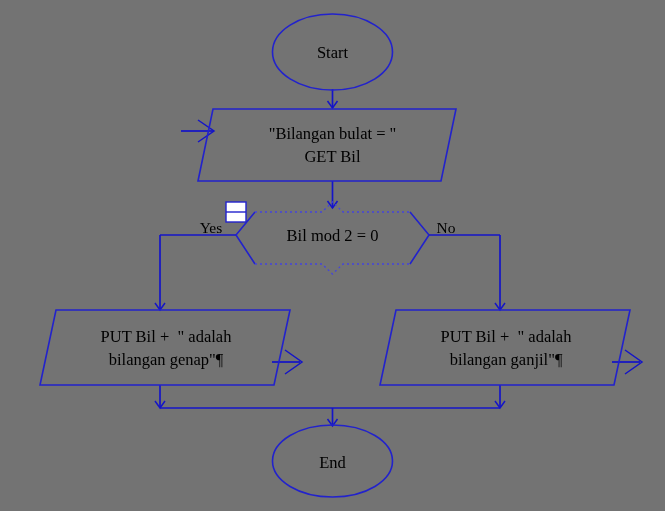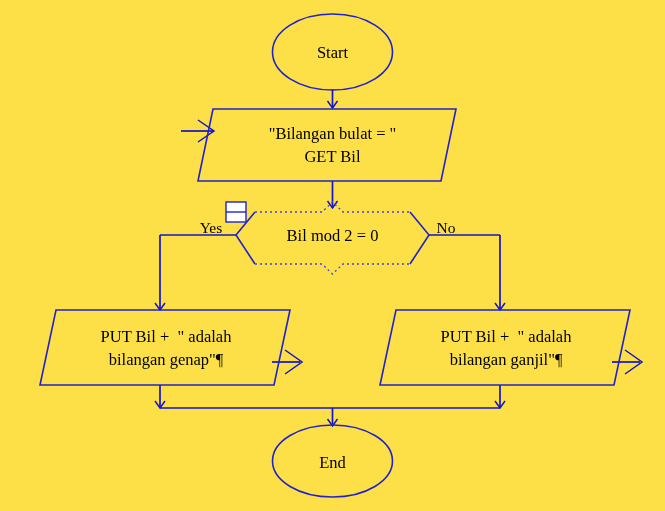--- a/index.html
+++ b/index.html
@@ -11,21 +11,21 @@
   body {
     width: 665px;
     height: 511px;
     overflow: hidden;
     font-family: "Liberation Serif", "DejaVu Serif", serif;
   }
   #flowchart-root {
     position: relative;
     width: 665px;
     height: 511px;
-    background: #fde047;
+    background: #737373;
   }
   svg#flow-svg {
     display: block;
     width: 665px;
     height: 511px;
   }
   .shape-stroke {
     fill: none;
     stroke: #2222CC;
     stroke-width: 1.6;

